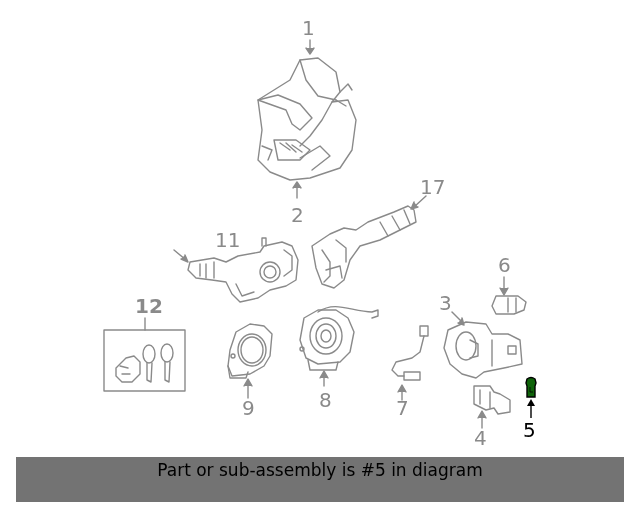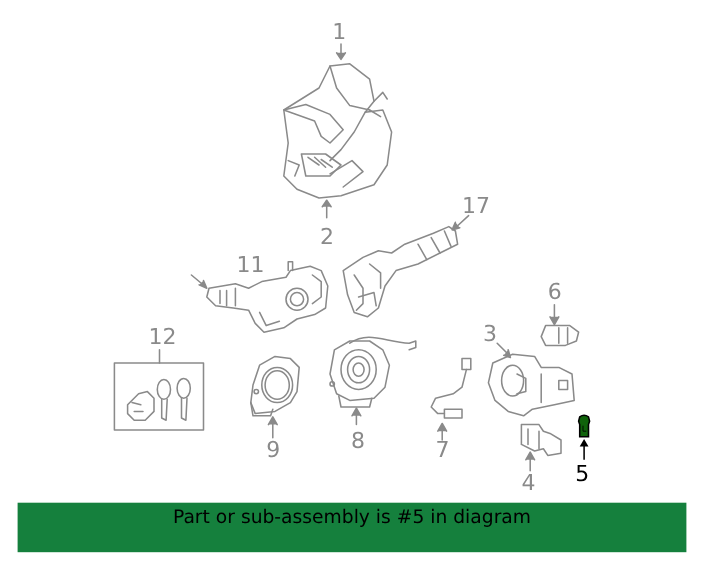--- a/index.html
+++ b/index.html
@@ -1,20 +1,20 @@
 <!DOCTYPE html>
 <html><head>
 <meta charset="utf-8">
 <style>
   html, body { margin: 0; padding: 0; background: #ffffff; }
   body { width: 640px; height: 512px; position: relative; overflow: hidden; font-family: "DejaVu Sans", sans-serif; }
   #diagram { position: absolute; left: 0; top: 0; width: 640px; height: 460px; }
   .lbl { position: absolute; font-family: "DejaVu Sans", sans-serif; font-size: 20px; color: #8a8a8a; line-height: 1; }
   .lbl.hl { color: #000000; }
-  #banner { position: absolute; left: 16px; top: 457px; width: 608px; height: 45px; background: #15803d; color: #000; text-align: center; font-size: 17px; line-height: 20px; padding-top: 3px; box-sizing: border-box; }
+  #banner { position: absolute; left: 16px; top: 457px; width: 608px; height: 45px; background: #737373; color: #000; text-align: center; font-size: 17px; line-height: 20px; padding-top: 3px; box-sizing: border-box; }
   #banner div { white-space: nowrap; }
 </style>
 </head>
 <body>
 
 <svg id="diagram" viewBox="0 0 640 460" xmlns="http://www.w3.org/2000/svg">
   <g fill="none" stroke="#8a8a8a" stroke-width="1.4" stroke-linejoin="round" stroke-linecap="round">
 
     <g>
       <path d="M258 100 L290 80 L300 60 L318 58 L336 72 L340 92 L332 102 L348 100 L356 120 L352 150 L340 168 L310 178 L290 180 L270 172 L258 160 L262 130 Z" fill="#ffffff"></path>
@@ -133,17 +133,17 @@
 <div class="lbl" style="left:291px;top:205px;">2</div>
 <div class="lbl" style="left:439px;top:293px;">3</div>
 <div class="lbl" style="left:474px;top:428px;">4</div>
 <div class="lbl hl" style="left:523px;top:420px;">5</div>
 <div class="lbl" style="left:498px;top:255px;">6</div>
 <div class="lbl" style="left:396px;top:398px;">7</div>
 <div class="lbl" style="left:319px;top:390px;">8</div>
 <div class="lbl" style="left:242px;top:398px;">9</div>
 <div class="lbl" style="left:420px;top:177px;">17</div>
 <div class="lbl" style="left:167px;top:230px;margin-left:48px;">11</div>
-<div class="lbl" style="left:135px;top:296px;">12</div>
+<div class="lbl" style="left:135px;top:296px;font-weight:bold;">12</div>
 
 <div id="banner">
   <div>Part or sub-assembly is #5 in diagram</div>
 </div>
 
 </body></html>

